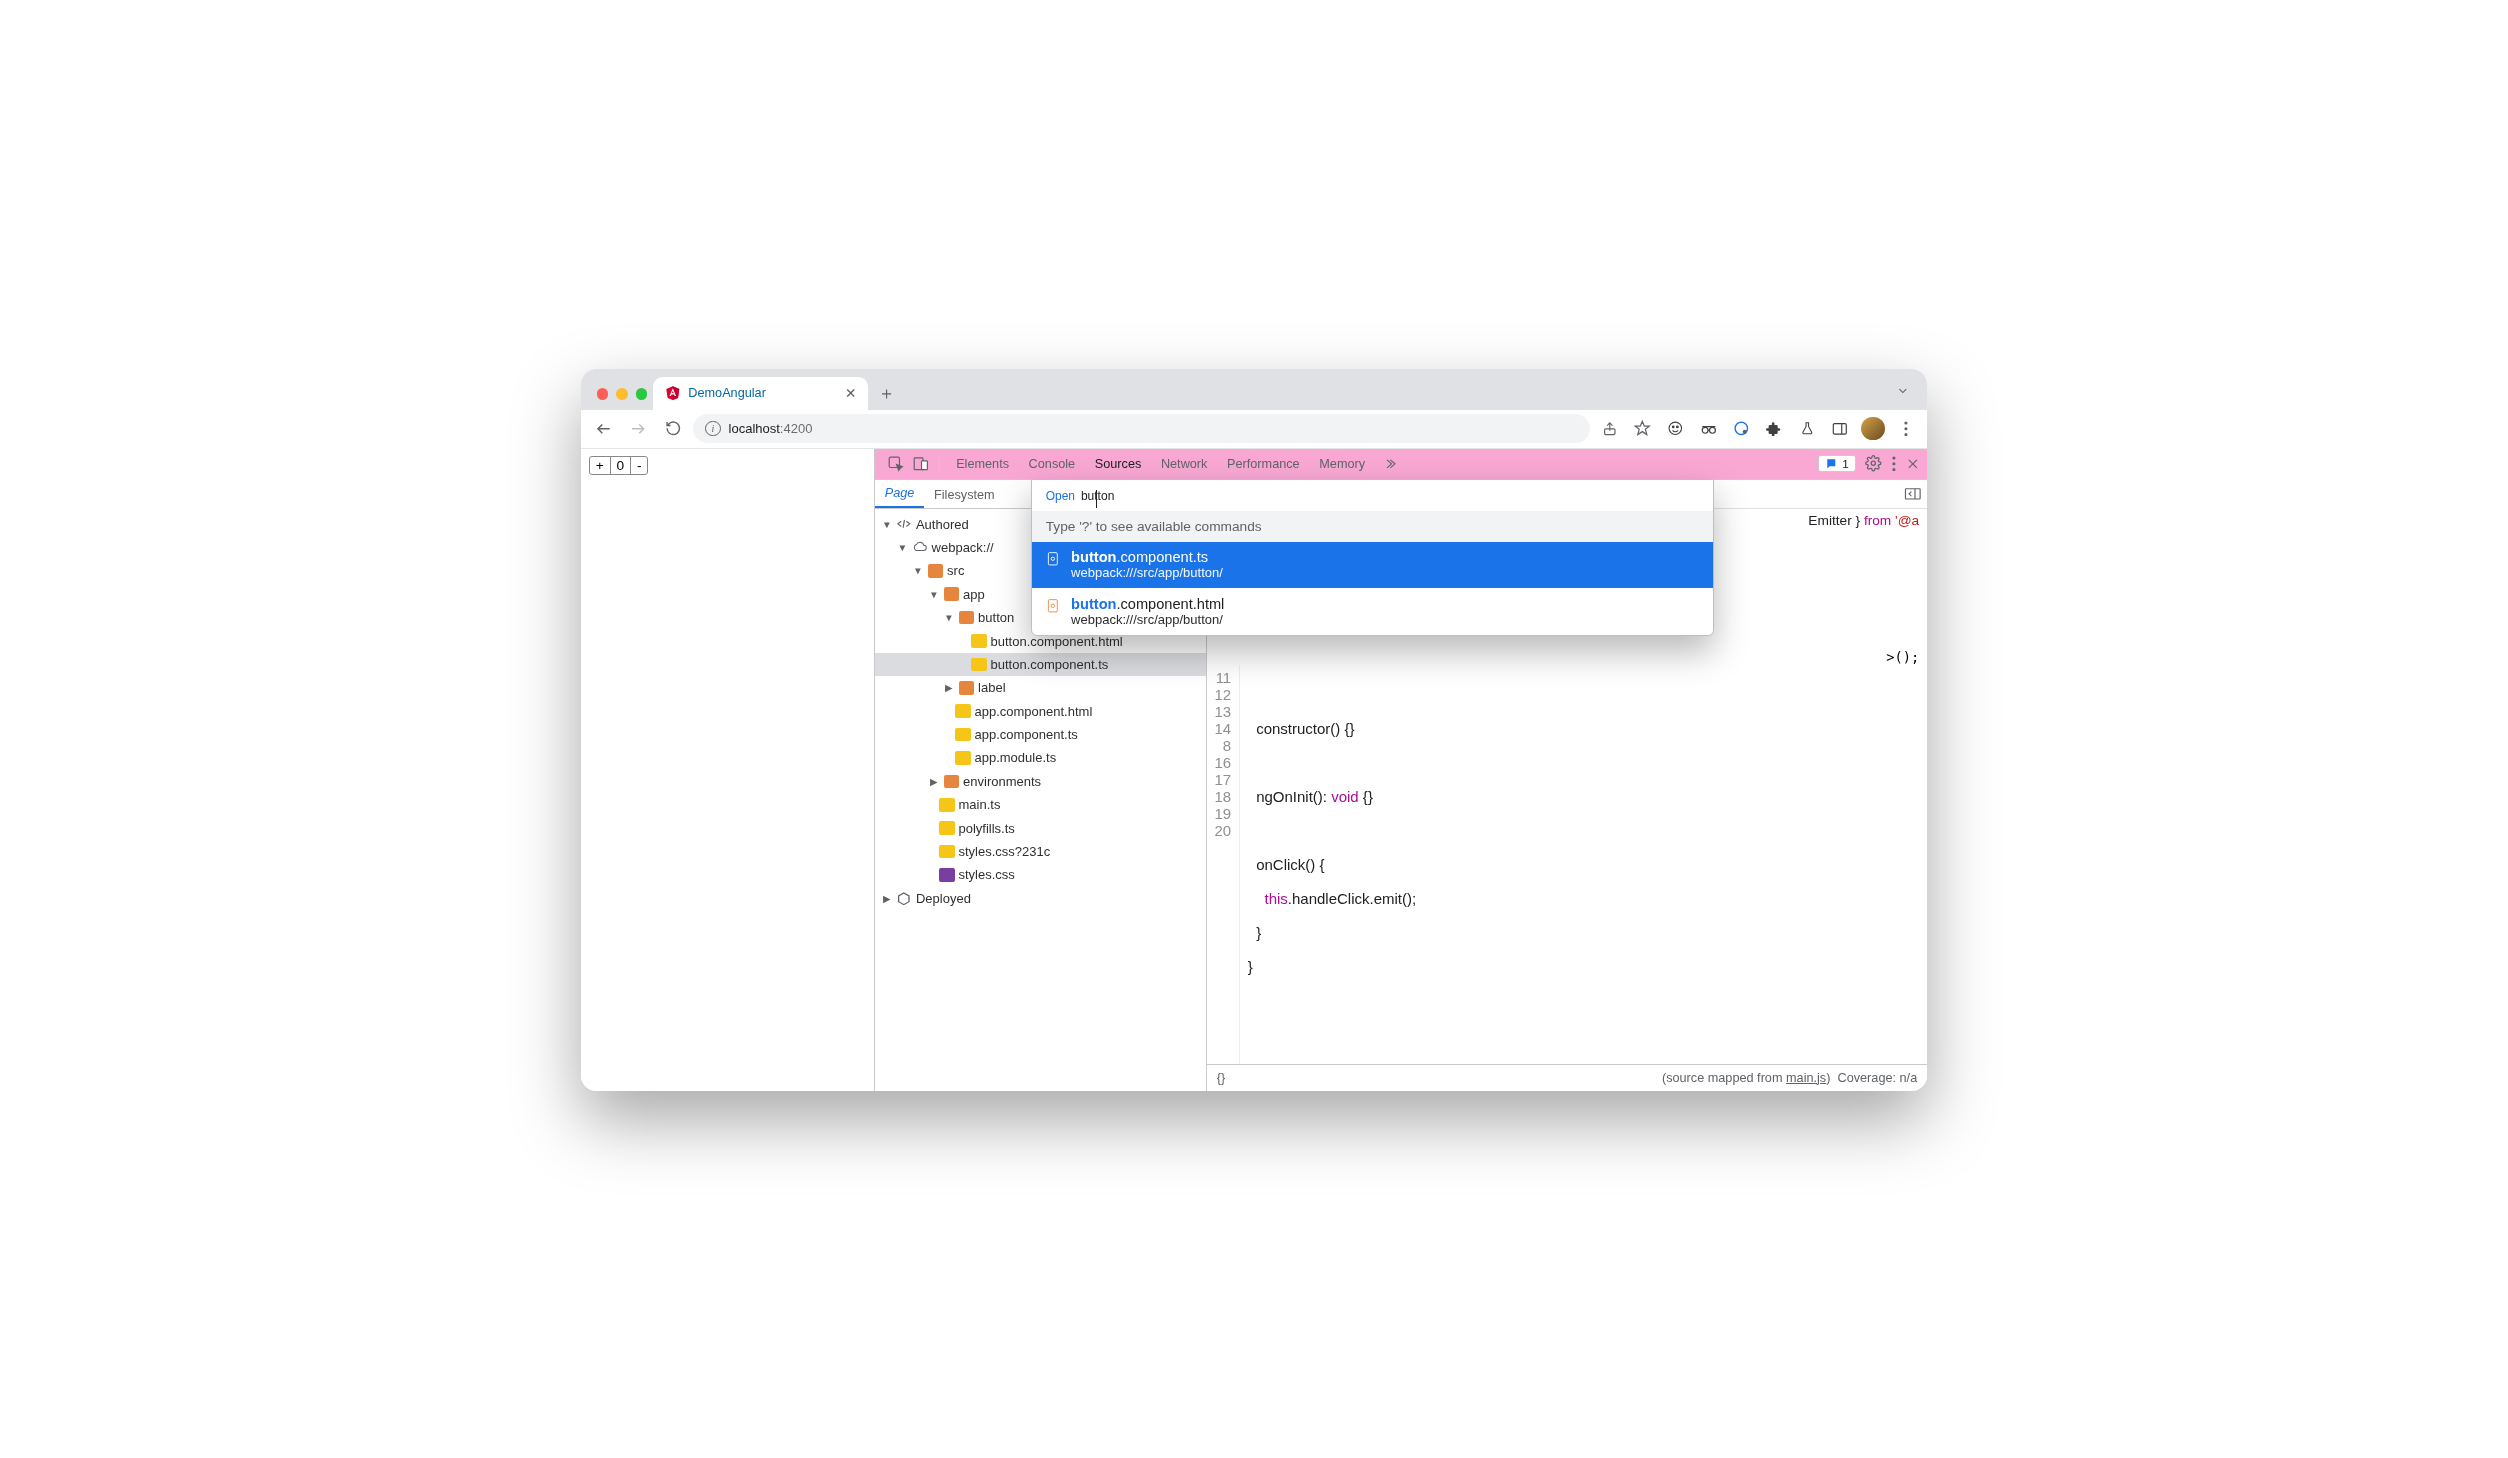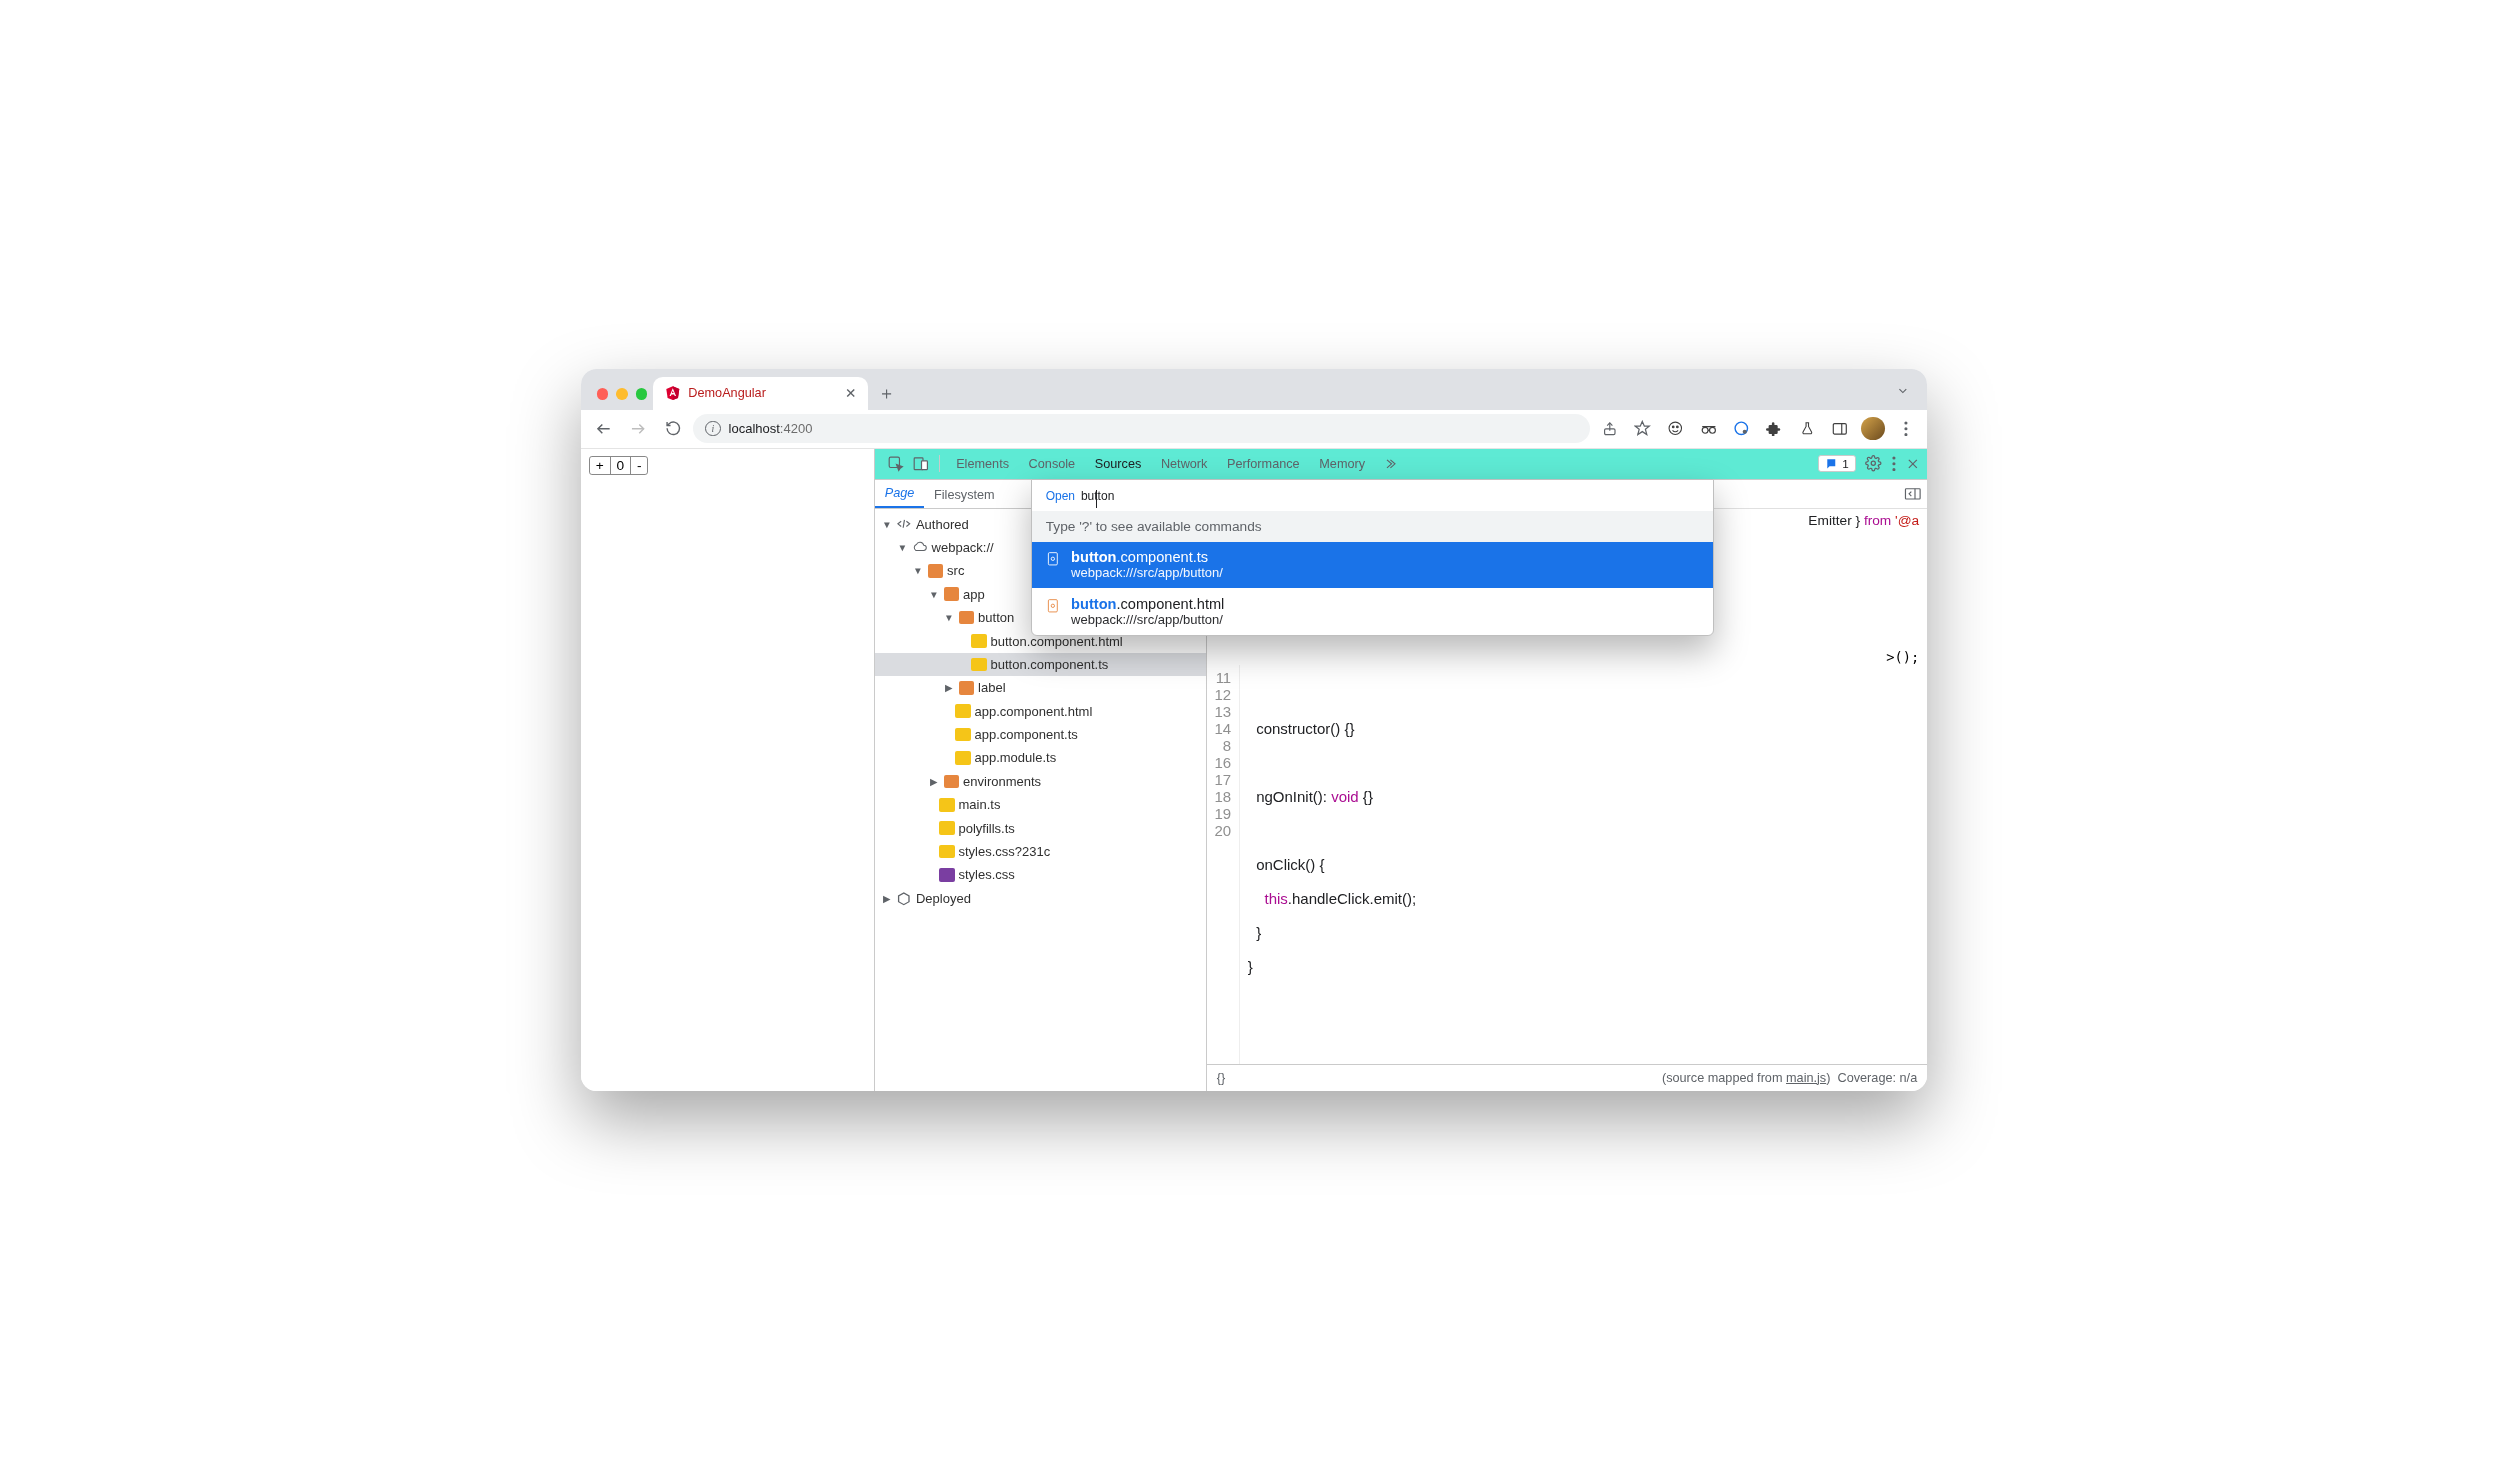--- a/index.html
+++ b/index.html
@@ -6,21 +6,21 @@
   html, body { width:100%; height:100%; background:#fff; }
   .stage { width:2508px; height:1459px; position:relative; display:flex; align-items:center; justify-content:center; }
   .window { width:1346px; height:722px; background:#fff; border-radius:15.6px; box-shadow:0 29px 68px rgba(0,0,0,0.35); overflow:hidden; display:flex; flex-direction:column; position:relative; }
   
   .tabstrip { height:41px; background:#dfe1e5; display:flex; align-items:flex-end; padding:0 9.8px; }
   .traffic { display:flex; gap:7.8px; align-items:center; padding:0 5.9px 9.8px 5.9px; }
   .dot { width:11.7px; height:11.7px; border-radius:50%; }
   .dot.red { background:#ff5f57; } .dot.yellow { background:#febc2e; } .dot.green { background:#28c840; }
   .tab { background:#fff; border-radius:9.8px 9.8px 0 0; height:33px; display:flex; align-items:center; padding:0 11.7px; min-width:215px; gap:7.8px; }
   .tab .favicon { width:15.6px; height:15.6px; display:flex; align-items:center; justify-content:center; }
-  .tab .title { font-size:12.7px; color:#b91c1c; flex:1; }
+  .tab .title { font-size:12.7px; color:#0369a1; flex:1; }
   .tab .close { font-size:13.7px; color:#5f6368; cursor:pointer; }
   .newtab { width:29px; height:29px; display:flex; align-items:center; justify-content:center; font-size:17.6px; color:#5f6368; margin-left:3.9px; margin-bottom:2px; cursor:pointer; }
   .tabstrip .spacer { flex:1; }
   .tabdrop { width:29px; height:29px; display:flex; align-items:center; justify-content:center; margin-bottom:3.9px; cursor:pointer; }
   
   .toolbar { height:39px; background:#fff; display:flex; align-items:center; padding:0 7.8px; gap:5.9px; border-bottom:1px solid #e4e4e4; }
   .tbtn { width:29px; height:29px; display:flex; align-items:center; justify-content:center; color:#5f6368; border-radius:50%; cursor:pointer; }
   .tbtn.disabled { color:#bdbdbd; }
   .omnibox { flex:1; height:29px; background:#f1f3f4; border-radius:14.6px; display:flex; align-items:center; padding:0 11.7px; gap:7.8px; }
   .omnibox .info { width:15.6px; height:15.6px; border-radius:50%; border:1.5px solid #5f6368; display:flex; align-items:center; justify-content:center; font-size:9.8px; color:#5f6368; font-family:serif; font-style:italic; }
@@ -31,21 +31,21 @@
   .avatar { width:23.4px; height:23.4px; border-radius:50%; background:linear-gradient(135deg,#d4a34a,#6b4a1e); }
   
   .content { flex:1; display:flex; min-height:0; background:#fff; }
   .leftpage { width:293px; padding:7.8px; }
   .plusminus { display:inline-flex; border:1px solid #888; border-radius:2.9px; overflow:hidden; font-size:13.7px; }
   .plusminus span { padding:1px 5.9px; border-right:1px solid #888; cursor:pointer; }
   .plusminus span:nth-child(2){ border-right:1px solid #888;}
   .plusminus span:last-child{ border-right:none;}
   
   .devtools { flex:1; display:flex; flex-direction:column; border-left:1px solid #cacaca; min-width:0; }
-  .dt-tabs { height:31px; background:#5eead4; border-bottom:1px solid #cacaca; display:flex; align-items:center; padding:0 7.8px; gap:0; font-size:12.7px; color:#5f6368; }
+  .dt-tabs { height:31px; background:#f9a8d4; border-bottom:1px solid #cacaca; display:flex; align-items:center; padding:0 7.8px; gap:0; font-size:12.7px; color:#5f6368; }
   .dt-tabs .sep { width:1px; height:17.6px; background:#cacaca; margin:0 5.9px; }
   .dt-tabs .dtab { padding:0 9.8px; height:31px; display:flex; align-items:center; cursor:pointer; }
   .dt-tabs .dtab.active { color:#202124; }
   .dt-tabs .more { padding:0 7.8px; cursor:pointer; }
   .dt-tabs .flexsp { flex:1; }
   .issue-chip { display:flex; align-items:center; gap:3.9px; background:#fff; border:1px solid #cacaca; border-radius:2.9px; padding:1px 5.9px; font-size:11.7px; color:#202124; cursor:pointer; }
   .issue-chip svg { color:#1a73e8; }
   .dt-right-icons { display:flex; align-items:center; gap:9.8px; margin-left:9.8px; }
   .dt-right-icons .ic { cursor:pointer; color:#5f6368; }
   

